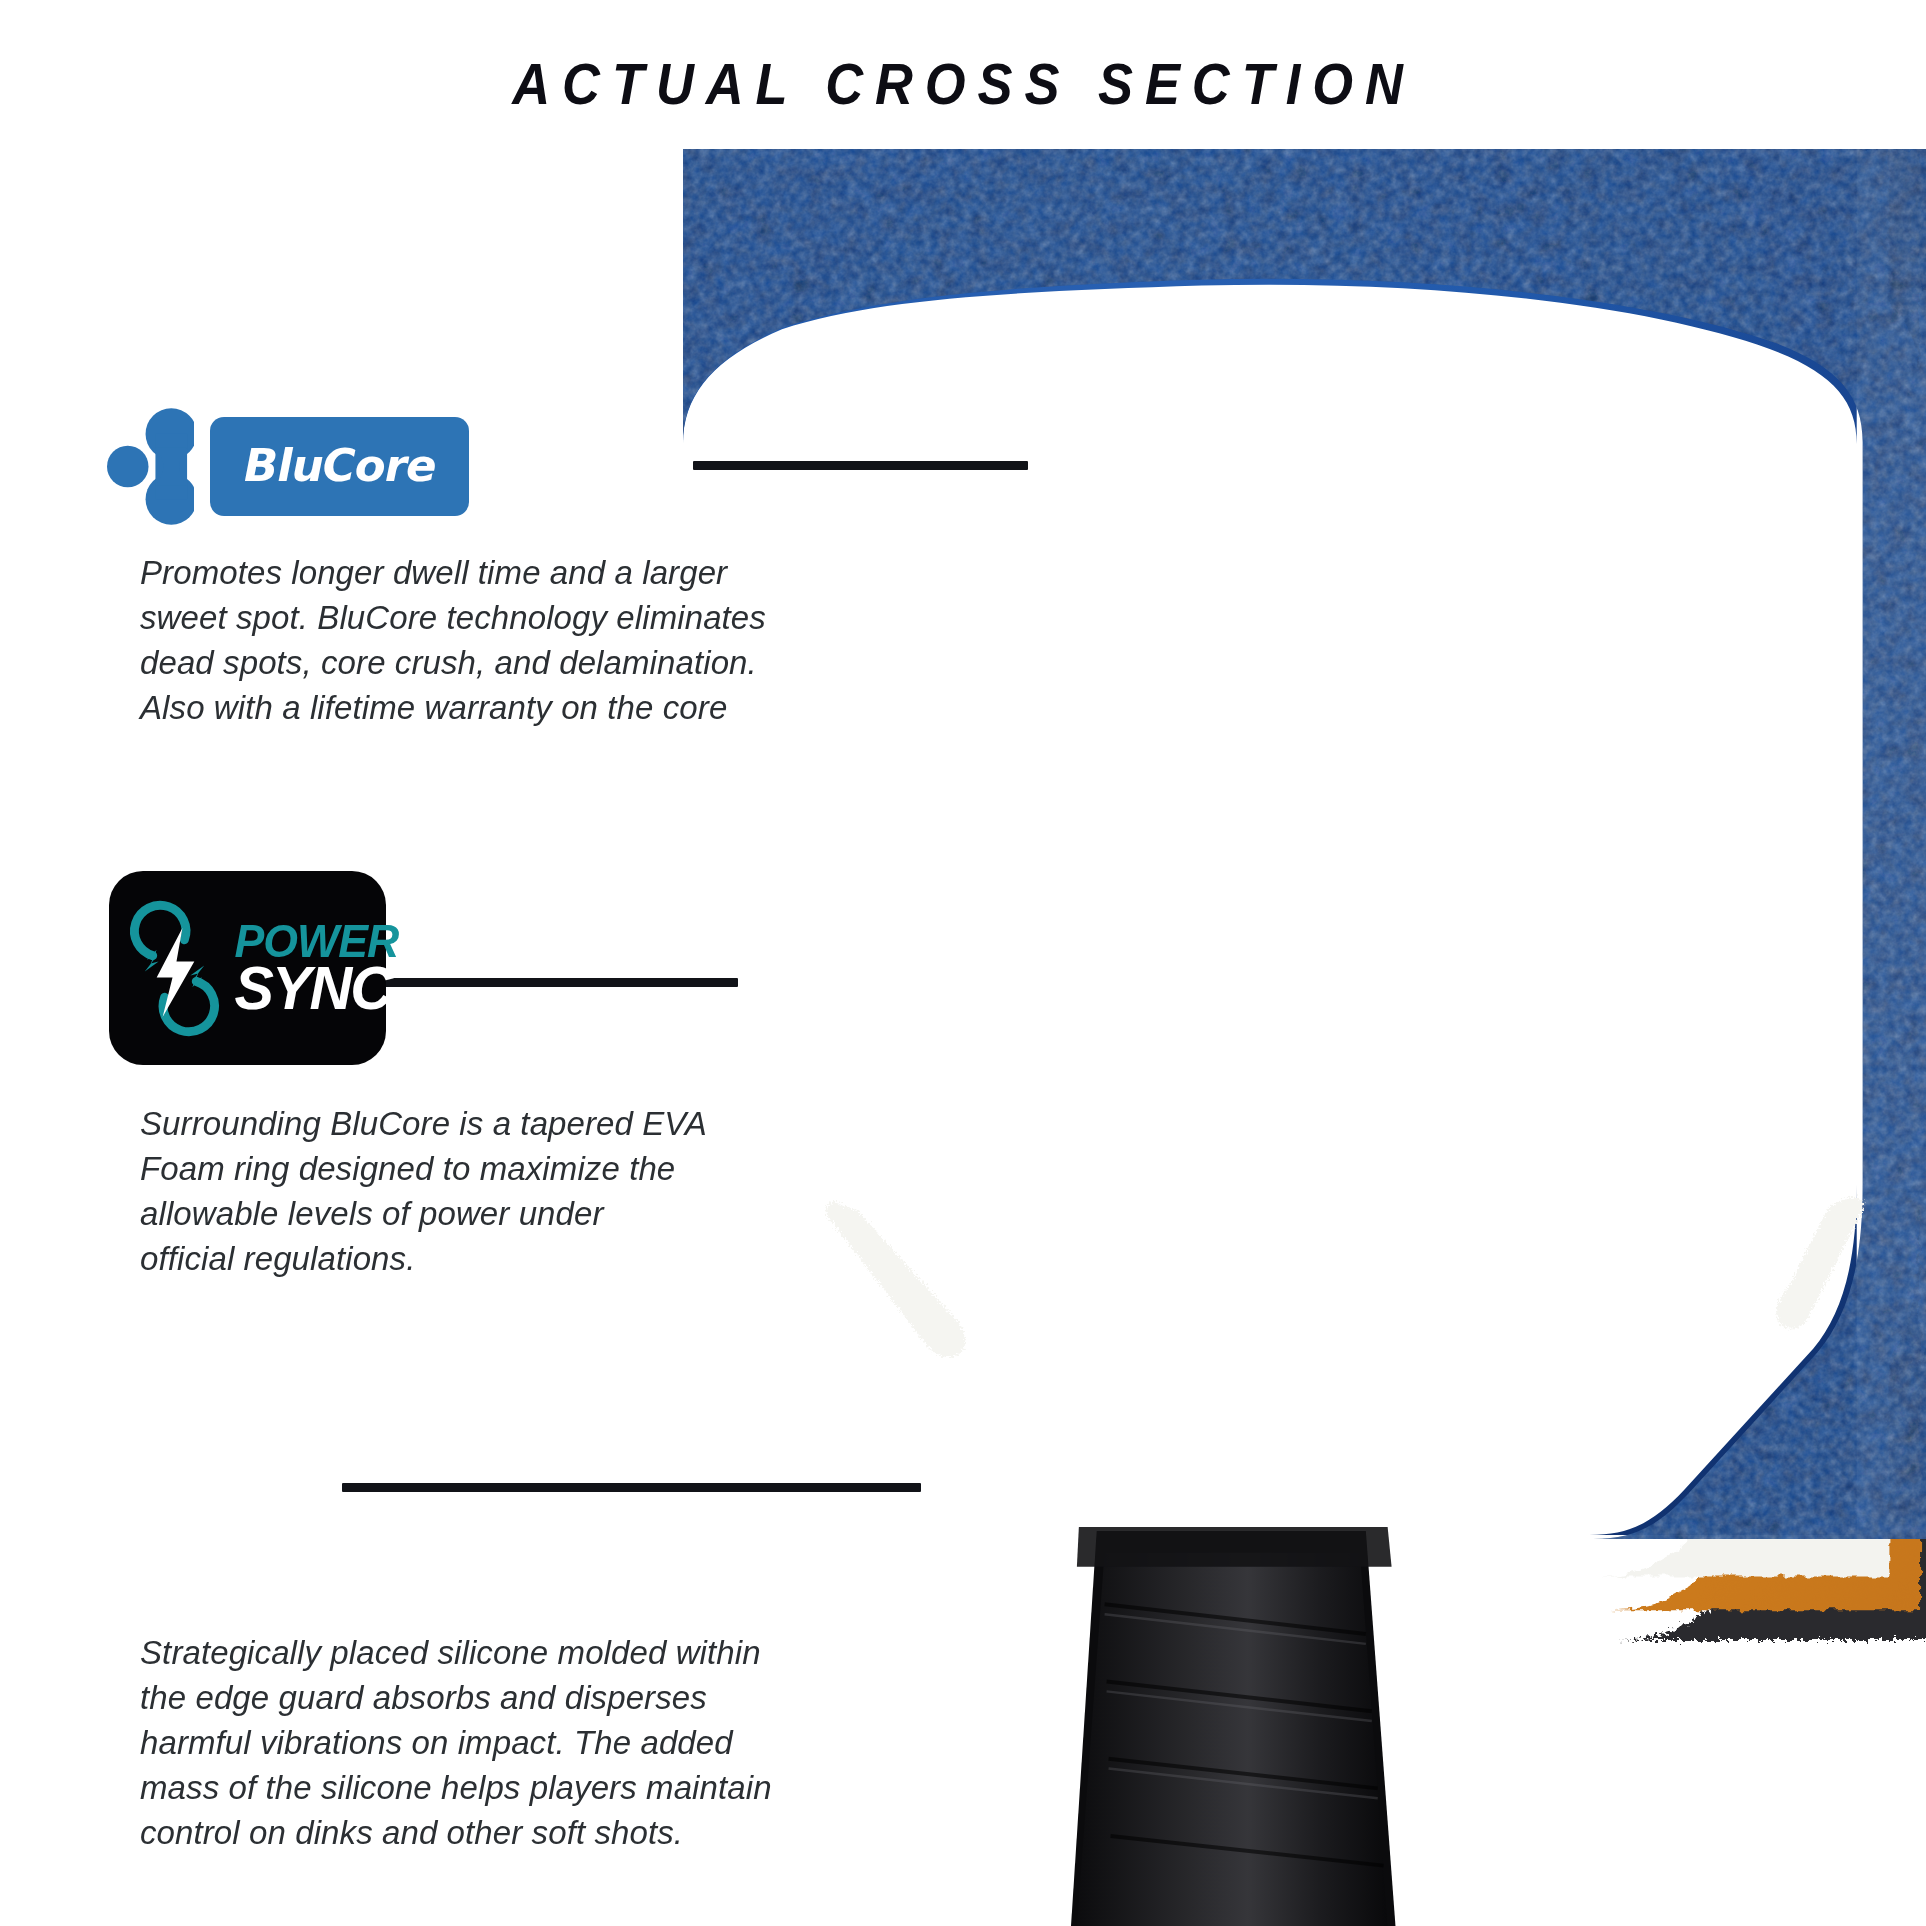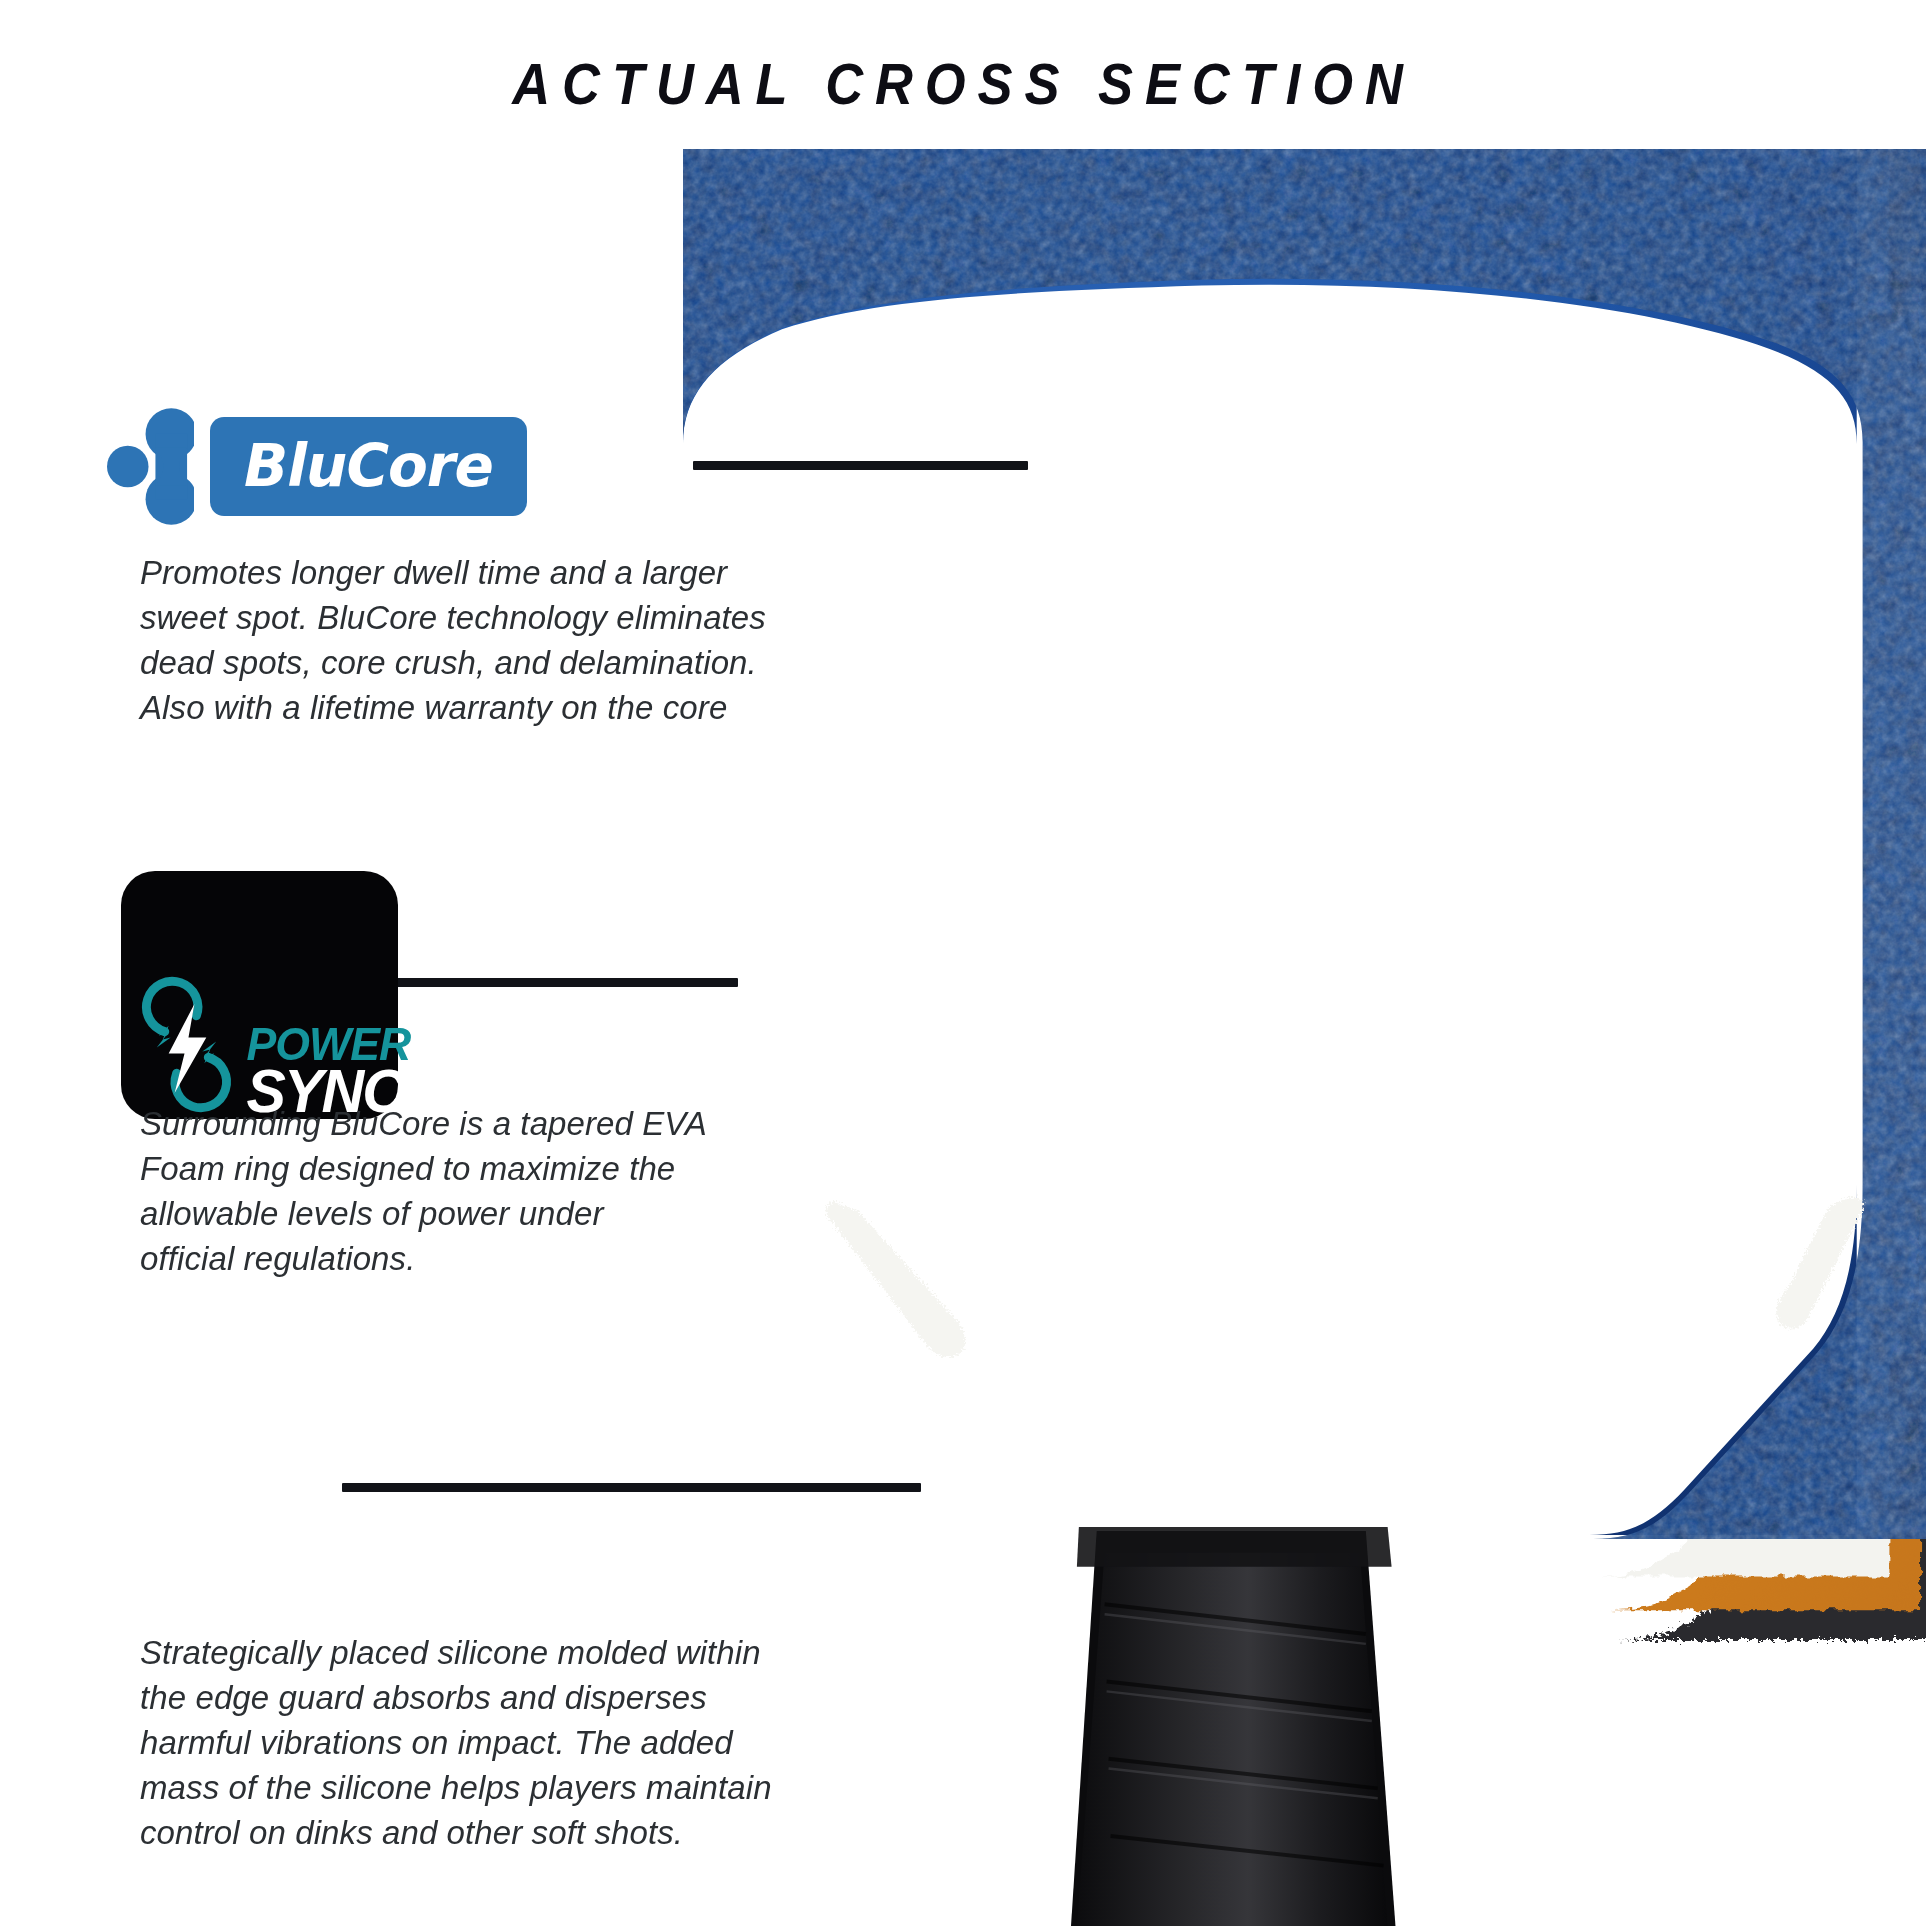--- a/index.html
+++ b/index.html
@@ -37,32 +37,32 @@
   .blucore-row{position:absolute;left:107px;top:408px;display:flex;align-items:center;}
   .blucore-icon{width:87px;height:117px;flex:0 0 87px;margin-right:16px;}
   .blucore-tag{
     background:#2d74b5;border-radius:14px;
     padding:14px 34px 16px 34px;
     display:flex;align-items:center;justify-content:center;
     height:69px;box-sizing:content-box;
   }
   .blucore-word{
     font-family:"DejaVu Sans", sans-serif;
-    font-size:58px;font-weight:bold;color:#ffffff;
+    font-size:45px;font-weight:bold;color:#ffffff;
     letter-spacing:-1px;line-height:1;
     white-space:nowrap;
     transform:scaleX(1.0);
   }
 
   
   .badge{
     position:absolute;
-    width:277px;height:248px;
+    width:277px;height:194px;
     background:#050507;border-radius:34px;
-    display:flex;align-items:flex-end;margin-left:12px;
+    display:flex;align-items:center;
   }
   .badge.powersync{left:109px;top:871px;}
   .badge.shockguard{left:109px;top:1382px;}
 
   .ps-icon{width:103px;height:149px;flex:0 0 103px;margin-left:14px;}
   .ps-text{margin-left:6px;line-height:.92;}
   .ps-power{
     font-family:"Liberation Sans", sans-serif;
     font-size:46px;font-weight:bold;color:#15949c;
     letter-spacing:-1px;display:block;

